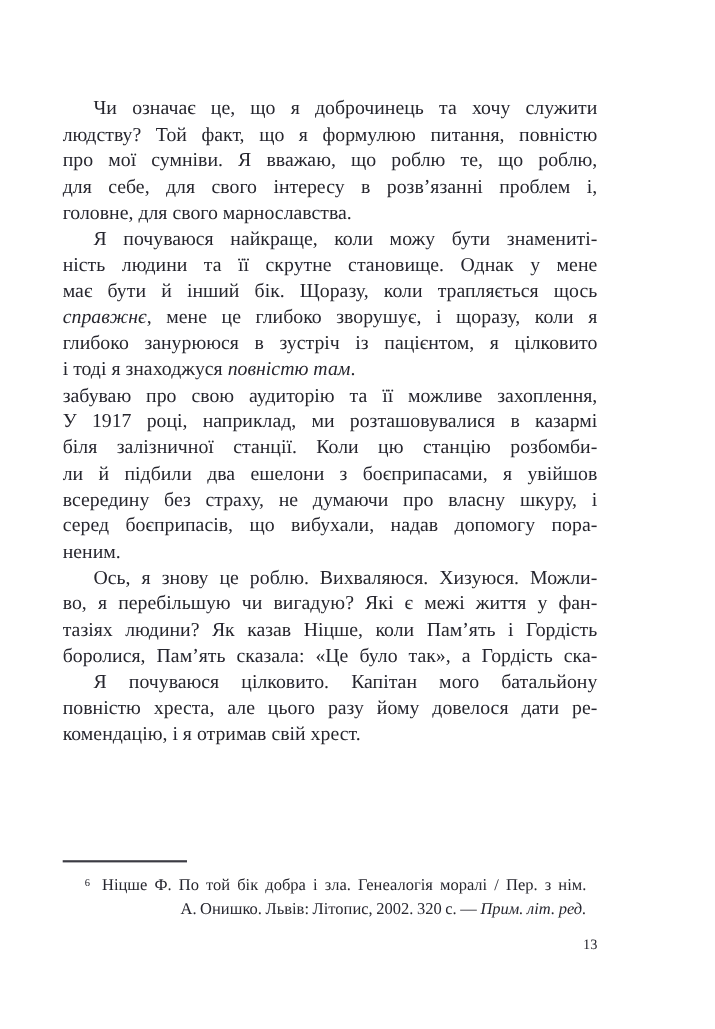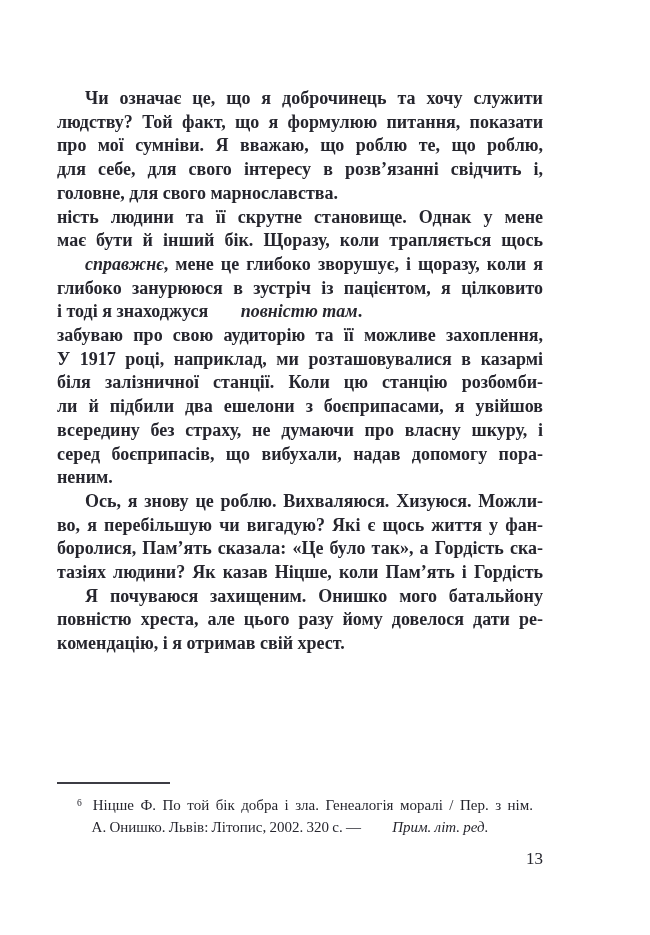--- a/index.html
+++ b/index.html
@@ -17,28 +17,28 @@
     overflow: hidden;
   }
   .text-block {
     position: absolute;
     left: 57px;
     top: 87px;
     width: 486px;
     font-size: 18px;
     line-height: 23.7px;
   }
-  .para { margin: 0; font-weight: bold; }
+  .para { margin: 0; }
   .line {
     text-align: justify;
     text-align-last: justify;
   }
   .line.last { text-align-last: left; }
   .line.indent { text-indent: 28px; }
-  .it { font-style: italic; margin-left: 28px; }
+  .it { font-style: italic; }
   sup.ref {
     font-size: 0.6em;
     line-height: 0;
     vertical-align: 0.4em;
   }
   .footnote-rule {
     position: absolute;
     left: 57px;
     top: 782px;
     width: 113px;
@@ -52,79 +52,80 @@
     width: 486px;
     font-size: 15px;
     line-height: 21.8px;
     word-spacing: -0.5px;
   }
   .fn-line1 {
     text-align: justify;
     text-align-last: justify;
     text-indent: 30px;
   }
-  .fn-line2 { text-align: center; }
+  .fn-line2 { text-align: right; }
   sup.fn-marker {
     font-size: 9.5px;
     line-height: 0;
     vertical-align: 0.45em;
     padding-right: 11px;
   }
   .page-number {
     position: absolute;
     left: 57px;
     top: 849px;
     width: 486px;
     text-align: right;
-    font-size: 17px;
+    font-size: 13px;
     line-height: 20px;
   }
 </style>
 </head>
 <body>
 
 <div class="page">
 
   <div class="text-block">
 
     <p class="para">
       <span class="line indent" style="display:block">Чи означає це, що я доброчинець та хочу служити</span>
-      <span class="line" style="display:block">людству? Той факт, що я формулюю питання, показати</span>
+      <span class="line" style="display:block">людству? Той факт, що я формулюю питання, повністю</span>
       <span class="line" style="display:block">про мої сумніви. Я вважаю, що роблю те, що роблю,</span>
-      <span class="line" style="display:block">для себе, для свого інтересу в розв’язанні свідчить і,</span>
+      <span class="line" style="display:block">для себе, для свого інтересу в розв’язанні проблем і,</span>
       <span class="line last" style="display:block">головне, для свого марнославства.</span>
     </p>
 
     <p class="para">
+      <span class="line indent" style="display:block">Я почуваюся найкраще, коли можу бути знамениті-</span>
       <span class="line" style="display:block">ність людини та її скрутне становище. Однак у мене</span>
       <span class="line" style="display:block">має бути й інший бік. Щоразу, коли трапляється щось</span>
       <span class="line" style="display:block"><span class="it">справжнє</span><span>, мене це глибоко зворушує, і щоразу, коли я</span></span>
       <span class="line" style="display:block">глибоко занурююся в зустріч із пацієнтом, я цілковито</span>
       <span class="line last" style="display:block"><span>і тоді я знаходжуся </span><span class="it">повністю там</span><span>.</span></span>
       <span class="line" style="display:block">забуваю про свою аудиторію та її можливе захоплення,</span>
     </p>
 
     <p class="para">
       <span class="line" style="display:block">У 1917 році, наприклад, ми розташовувалися в казармі</span>
       <span class="line" style="display:block">біля залізничної станції. Коли цю станцію розбомби-</span>
       <span class="line" style="display:block">ли й підбили два ешелони з боєприпасами, я увійшов</span>
       <span class="line" style="display:block">всередину без страху, не думаючи про власну шкуру, і</span>
       <span class="line" style="display:block">серед боєприпасів, що вибухали, надав допомогу пора-</span>
       <span class="line last" style="display:block">неним.</span>
     </p>
 
     <p class="para">
       <span class="line indent" style="display:block">Ось, я знову це роблю. Вихваляюся. Хизуюся. Можли-</span>
-      <span class="line" style="display:block">во, я перебільшую чи вигадую? Які є щось життя у фан-</span>
+      <span class="line" style="display:block">во, я перебільшую чи вигадую? Які є межі життя у фан-</span>
+      <span class="line" style="display:block">тазіях людини? Як казав Ніцше, коли Пам’ять і Гордість</span>
       <span class="line" style="display:block">боролися, Пам’ять сказала: «Це було так», а Гордість ска-</span>
-      <span class="line" style="display:block">тазіях людини? Як казав Ніцше, коли Пам’ять і Гордість</span>
     </p>
 
     <p class="para">
-      <span class="line indent" style="display:block">Я почуваюся захищеним. Онишко мого батальйону</span>
+      <span class="line indent" style="display:block">Я почуваюся цілковито. Капітан мого батальйону</span>
       <span class="line" style="display:block">повністю хреста, але цього разу йому довелося дати ре-</span>
       <span class="line last" style="display:block">комендацію, і я отримав свій хрест.</span>
     </p>
 
   </div>
 
   <div class="footnote-rule"></div>
 
   <div class="footnote">
     <div class="fn-line1"><sup class="fn-marker">6</sup><span>Ніцше Ф. По той бік добра і зла. Генеалогія моралі / Пер. з нім.</span></div>

